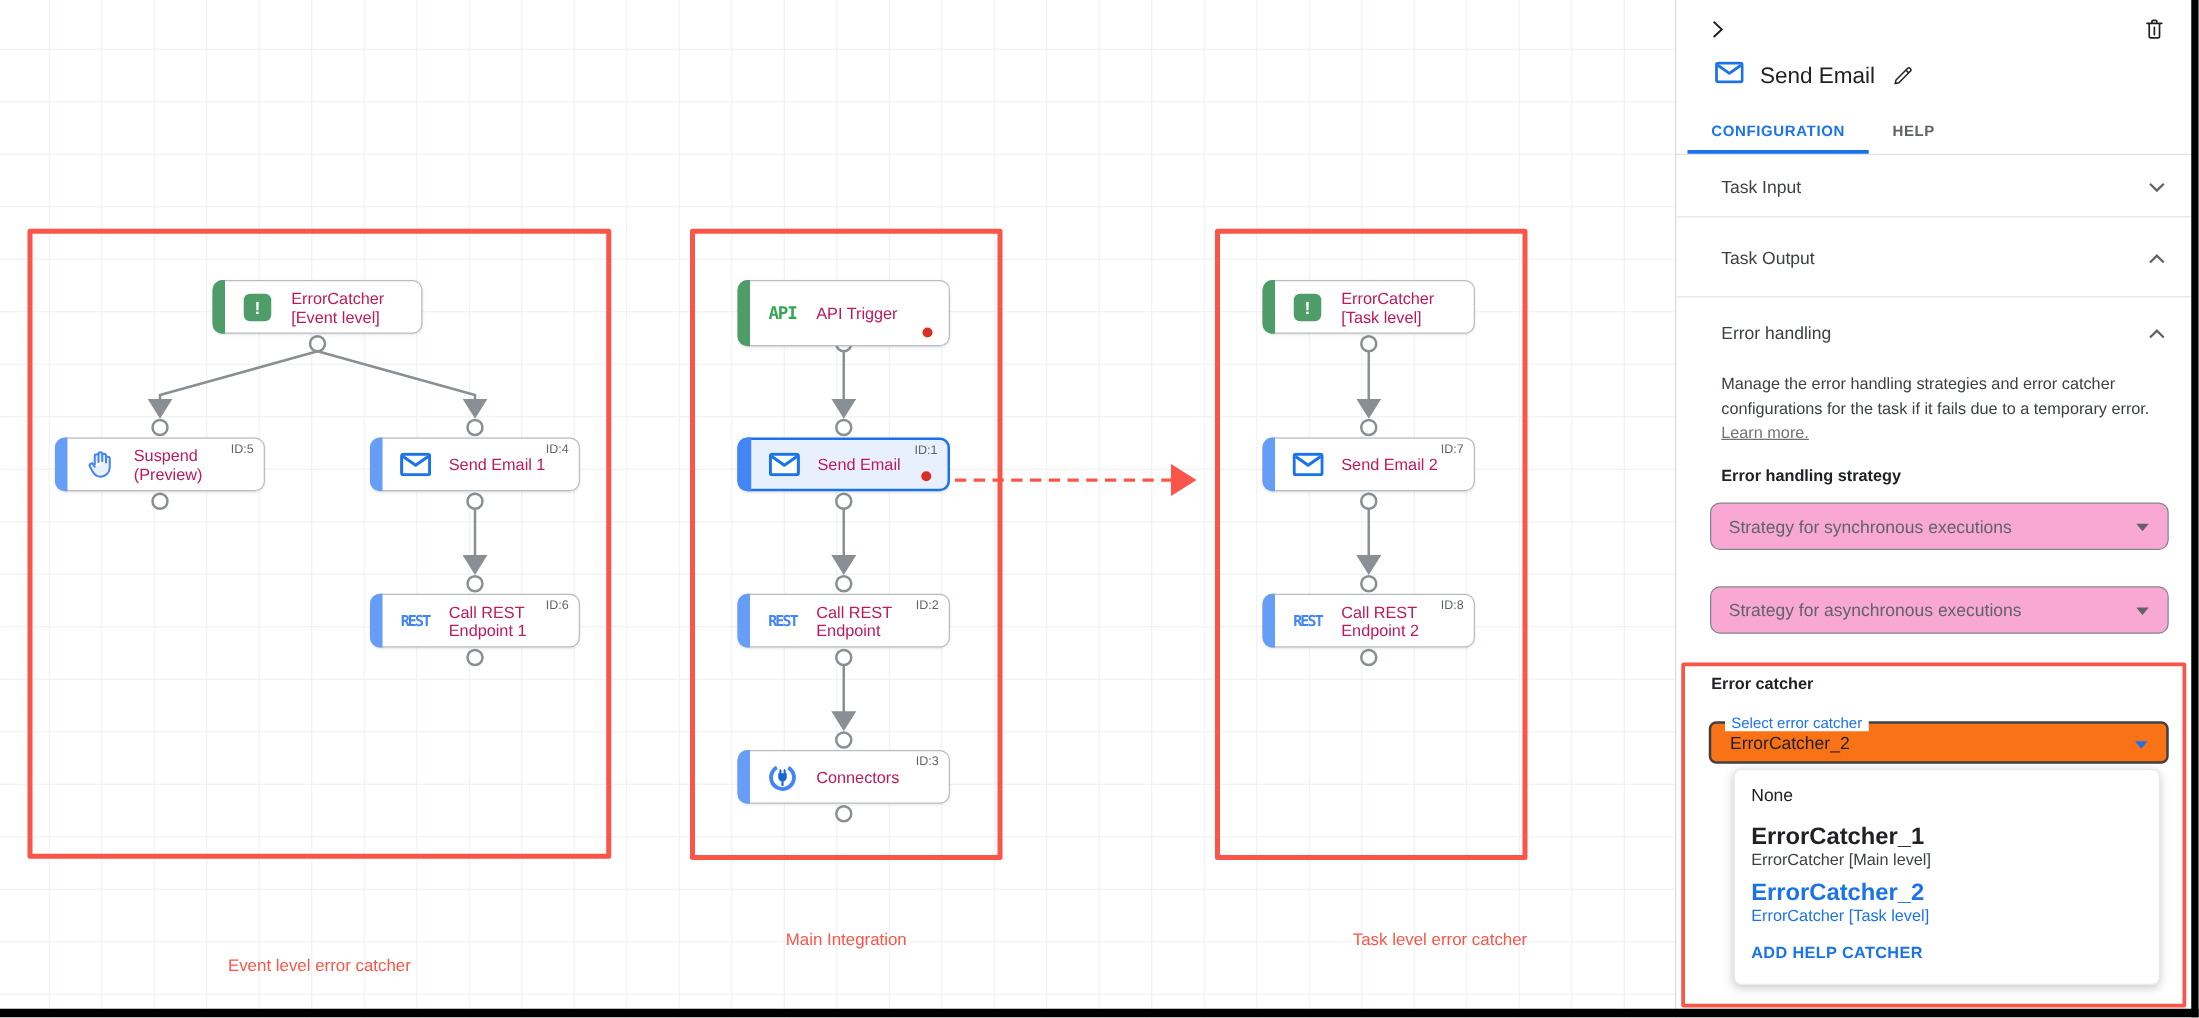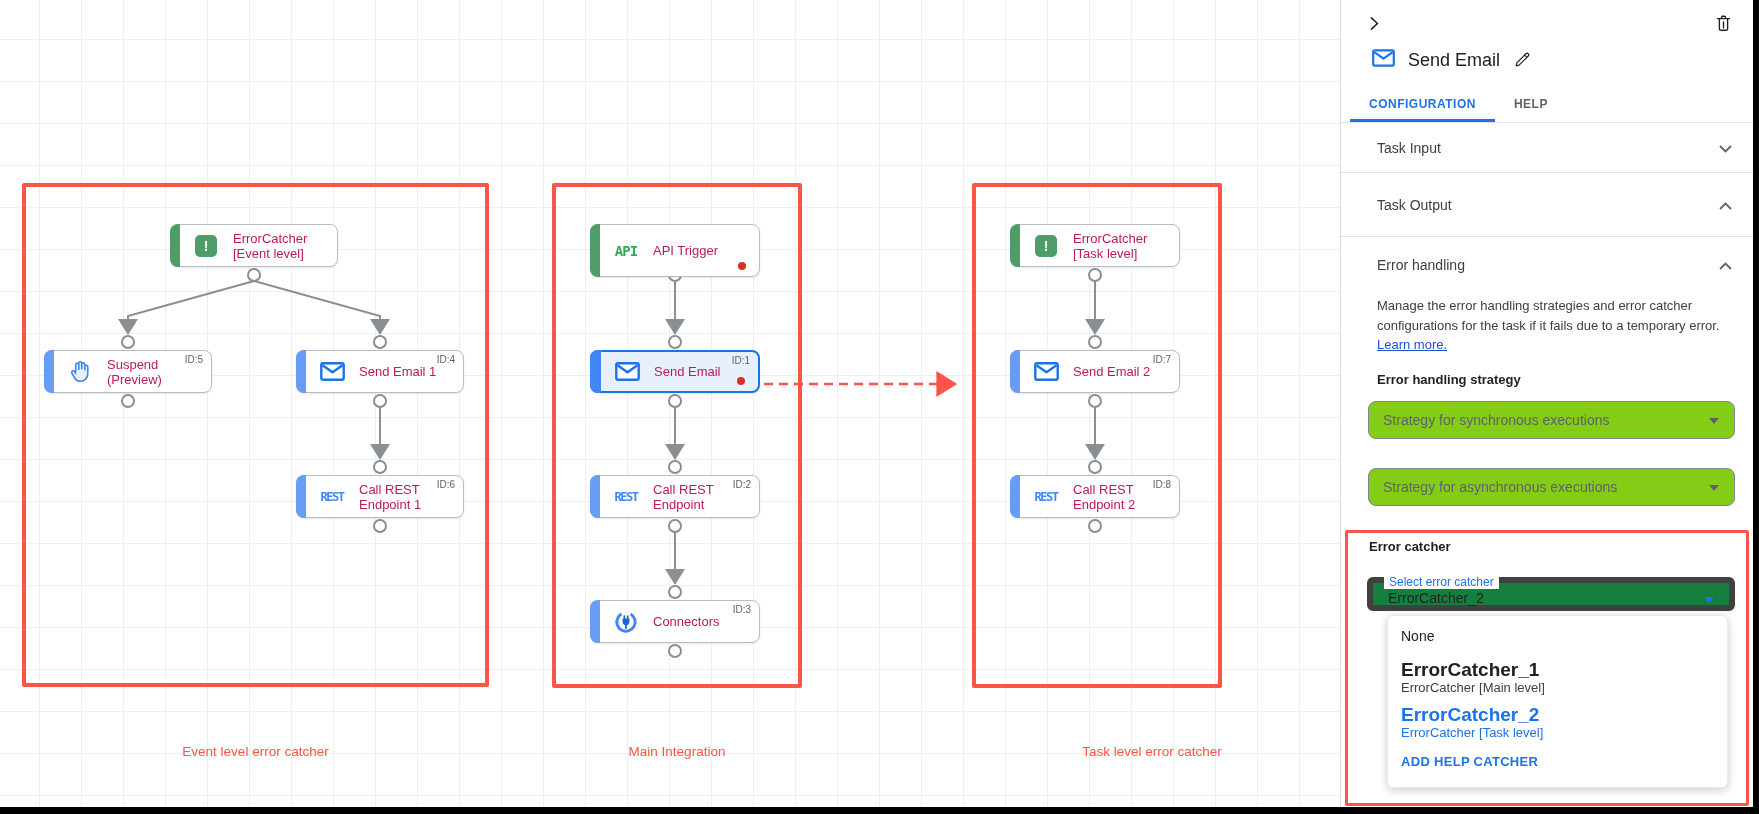--- a/index.html
+++ b/index.html
@@ -38,32 +38,32 @@
   .title-row { display:flex; align-items:center; gap:13px; padding:16px 0 0 31px; }
   .panel-title { font-size:18px; color:#202124; }
   .tabs { display:flex; margin-top:18px; border-bottom:1px solid #e0e3e7; padding-left:9px; }
   .tab { height:33px; line-height:31px; font-size:12px; font-weight:700; letter-spacing:.5px; padding:0 19px; color:#5f6368; }
   .tab.active { color:#1a73e8; border-bottom:3px solid #1a73e8; }
   .sec { display:flex; justify-content:space-between; align-items:center; padding:0 27px 0 36px;
     font-size:14px; font-weight:500; color:#3c4043; border-bottom:1px solid #e0e3e7; }
   .sec.ti { height:50px; } .sec.to { height:64px; }
   .sec.eh { height:56px; border-bottom:none; }
   .eh-desc { padding:3px 30px 0 36px; font-size:13px; line-height:19.5px; color:#3c4043; }
-  .learn-more { color:#1d4ed8; text-decoration:underline; }
+  .learn-more { color:#737373; text-decoration:underline; }
   .strategy-label { padding:17px 0 0 36px; font-size:13px; font-weight:700; color:#202124; }
   .select { position:relative; margin:14px 0 0 27px; width:367px; height:38px; border:1px solid #80868b;
-    border-radius:8px; font-size:14px; color:#5f6368; line-height:36px; padding-left:14px; background:#84cc16; }
+    border-radius:8px; font-size:14px; color:#5f6368; line-height:36px; padding-left:14px; background:#f9a8d4; }
   .select + .select { margin-top:29px; }
   .caret { position:absolute; right:15px; top:16px; width:0; height:0; border-left:5.5px solid transparent;
     border-right:5.5px solid transparent; border-top:6px solid #5f6368; }
   .ec-redrect { position:absolute; left:4px; top:530px; width:404px; height:276px; border:3px solid #fa5549; border-radius:2px; }
   .ec-block { position:absolute; left:28px; top:539px; width:367px; }
   .ec-label { font-size:13px; font-weight:700; color:#202124; }
-  .ec-select { position:absolute; top:38px; left:-2px; width:368px; height:34px; border:6px solid #404040;
-    border-radius:6px; background:#15803d; font-size:14px; color:#202124; line-height:30px; padding-left:15px; }
+  .ec-select { position:absolute; top:38px; left:-2px; width:368px; height:34px; border:2px solid #404040;
+    border-radius:6px; background:#f97316; font-size:14px; color:#202124; line-height:30px; padding-left:15px; }
   .ec-float { position:absolute; top:-8px; left:11px; background:#fff; padding:0 5px; font-size:12px;
     font-weight:500; color:#1a73e8; line-height:14px; }
   .ec-select .caret { border-top-color:#1a73e8; top:14px; }
   .menu { position:absolute; top:76px; left:18px; width:341px; height:173px; background:#fff; border-radius:6px;
     border:1px solid #e8eaed; box-shadow:0 2px 8px rgba(60,64,67,.28); padding:12px 0 0 13px; }
   .menu-none { font-size:14px; color:#202124; height:22px; margin-bottom:11px; }
   .menu-opt { margin-bottom:9px; }
   .menu-opt .oname { font-size:19px; font-weight:700; color:#202124; line-height:18px; }
   .menu-opt .odetail { font-size:13px; color:#3c4043; line-height:18px; }
   .menu-opt.sel .oname, .menu-opt.sel .odetail { color:#1a73e8; font-weight:500; }
@@ -72,21 +72,21 @@
 
   .edge-right { position:absolute; right:0; top:0; width:6px; height:814px; background:#000; }
   .edge-bottom { position:absolute; left:0; bottom:0; width:1759px; height:7px; background:#000; }
 </style>
 </head>
 <body>
 
 <div class="canvas">
   <div id="groups">
       <div class="group-rect" style="left: 22px; top: 183px; width: 467px; height: 504px;"></div>
-      <div class="caption" style="left: 22px; top: 744px; width: 467px;">Event level error catcher</div>
+      <div class="caption" style="left: 22px; top: 765px; width: 467px;">Event level error catcher</div>
       <div class="group-rect" style="left: 552px; top: 183px; width: 250px; height: 505px;"></div>
       <div class="caption" style="left: 552px; top: 744px; width: 250px;">Main Integration</div>
       <div class="group-rect" style="left: 972px; top: 183px; width: 250px; height: 505px;"></div>
       <div class="caption" style="left: 1027px; top: 744px; width: 250px;">Task level error catcher</div>
     </div>
 
   <svg class="edges" width="1340" height="814">
     <defs>
       <marker id="ag" markerWidth="9" markerHeight="10" refX="6" refY="5" orient="auto">
         <path d="M0 0 L8 5 L0 10 z" fill="#8a8f94"></path>

